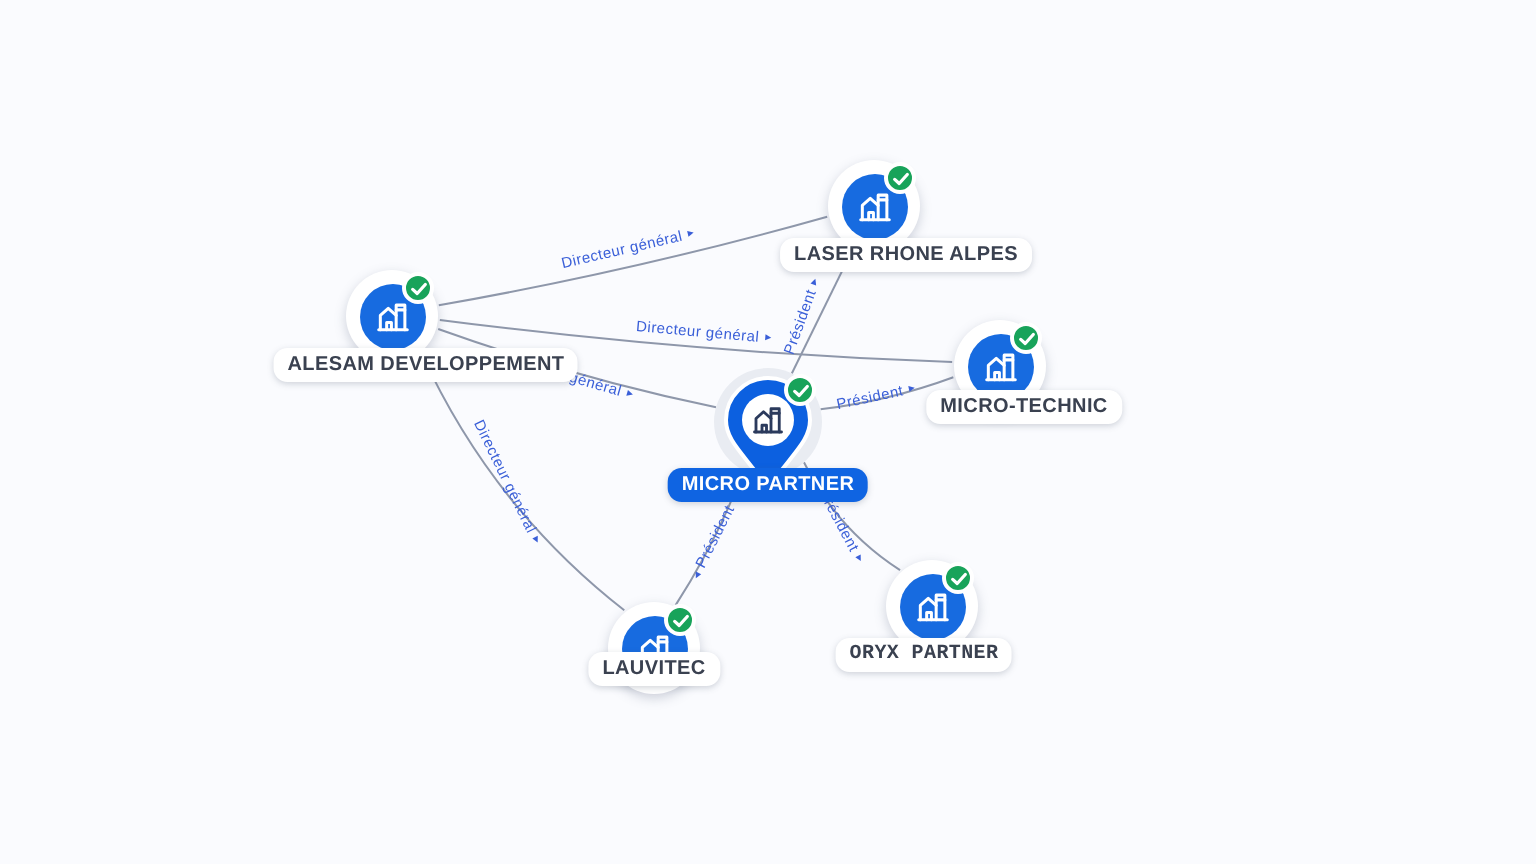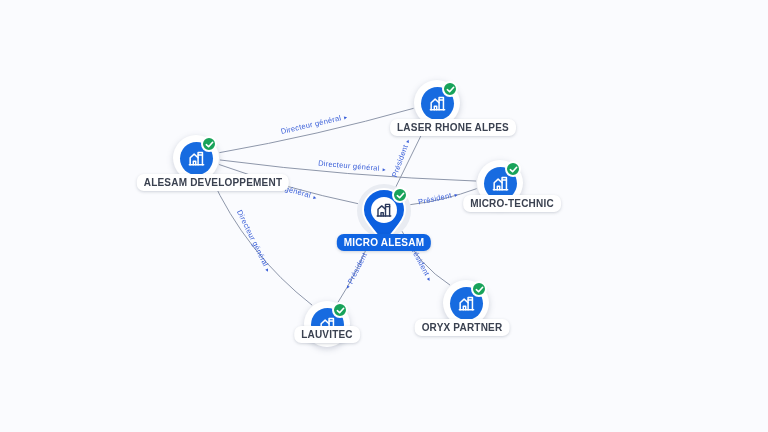--- a/index.html
+++ b/index.html
@@ -197,40 +197,40 @@
     <path d="M8 20 v-4.5 h3 V20"></path>
     <path d="M3 20 h18"></path>
   </svg>
           </g>
       </svg>
       <div class="badge">
     <svg width="9" height="9" viewBox="0 0 10 10" fill="none" stroke="#fff" stroke-width="1.8" stroke-linecap="round" stroke-linejoin="round">
             <path d="M1.5 5.2 L4 7.5 L8.5 2.5"></path>
           </svg>
   </div>
-        <div class="node-label" style="left: 0px; top: 23px;">MICRO ALESAM</div>
+        <div class="node-label" style="left: 0px; top: 23px;">MICRO PARTNER</div>
       </div>
       <div class="node company" style="left: 466px; top: 303px;">
       <div class="circle">
         <div class="inner">
             <svg width="19" height="19" viewBox="0 0 24 24" fill="none" stroke="#ffffff" stroke-width="1.9" stroke-linecap="round" stroke-linejoin="round">
     <path d="M4 20 V11 l5-4.5 5 4.5"></path>
     <path d="M14 20 V7.5 h5.5 V20"></path>
     <path d="M19.5 7.5 V4.5 H14 v3"></path>
     <path d="M8 20 v-4.5 h3 V20"></path>
     <path d="M3 20 h18"></path>
   </svg>
           </div>
       </div>
       <div class="badge">
     <svg width="9" height="9" viewBox="0 0 10 10" fill="none" stroke="#fff" stroke-width="1.8" stroke-linecap="round" stroke-linejoin="round">
             <path d="M1.5 5.2 L4 7.5 L8.5 2.5"></path>
           </svg>
   </div>
-        <div class="node-label" style="left: -4px; top: 16px;">ORYX PARTNER</div>
+        <div class="node-label" style="left: -4px; top: 16px; font-family: Liberation Mono, monospace;">ORYX PARTNER</div>
       </div>
       <div class="node company" style="left: 327px; top: 324px;">
       <div class="circle">
         <div class="inner">
             <svg width="19" height="19" viewBox="0 0 24 24" fill="none" stroke="#ffffff" stroke-width="1.9" stroke-linecap="round" stroke-linejoin="round">
     <path d="M4 20 V11 l5-4.5 5 4.5"></path>
     <path d="M14 20 V7.5 h5.5 V20"></path>
     <path d="M19.5 7.5 V4.5 H14 v3"></path>
     <path d="M8 20 v-4.5 h3 V20"></path>
     <path d="M3 20 h18"></path>

